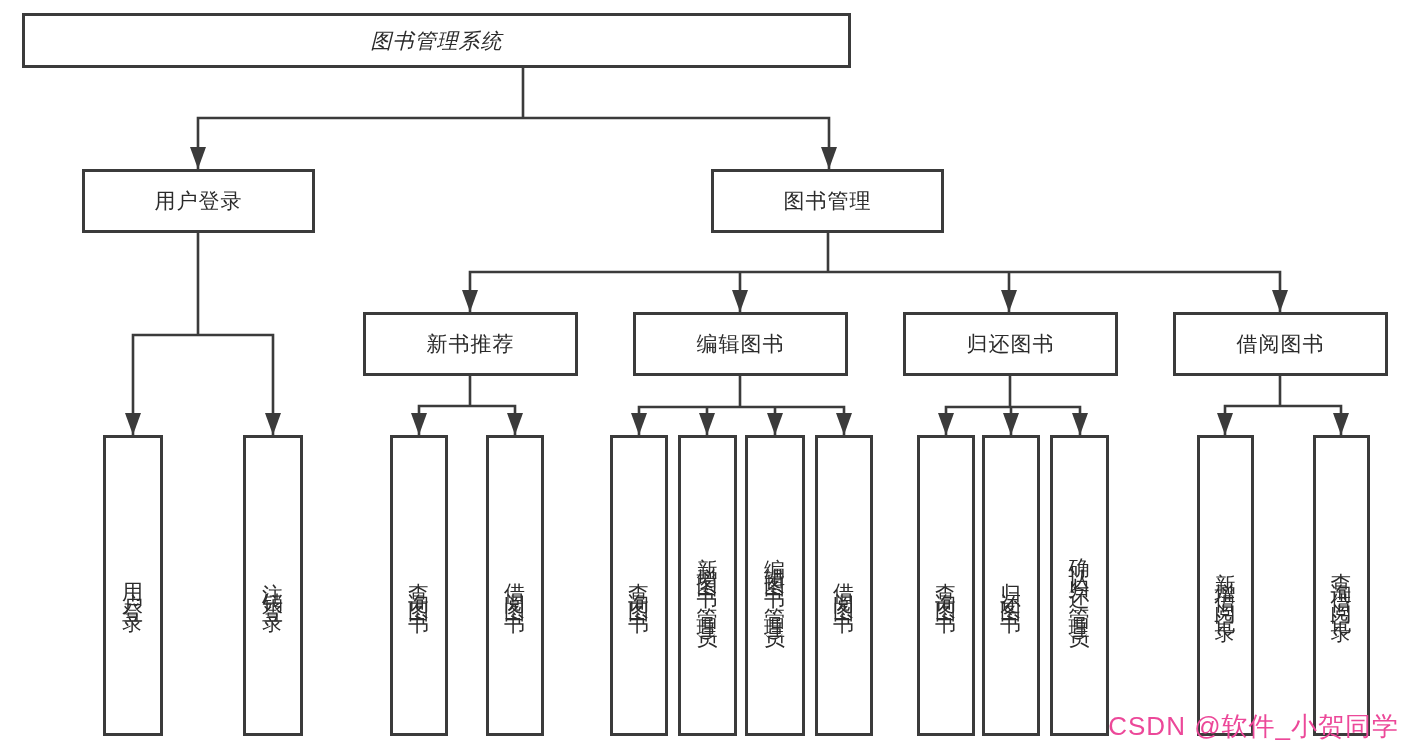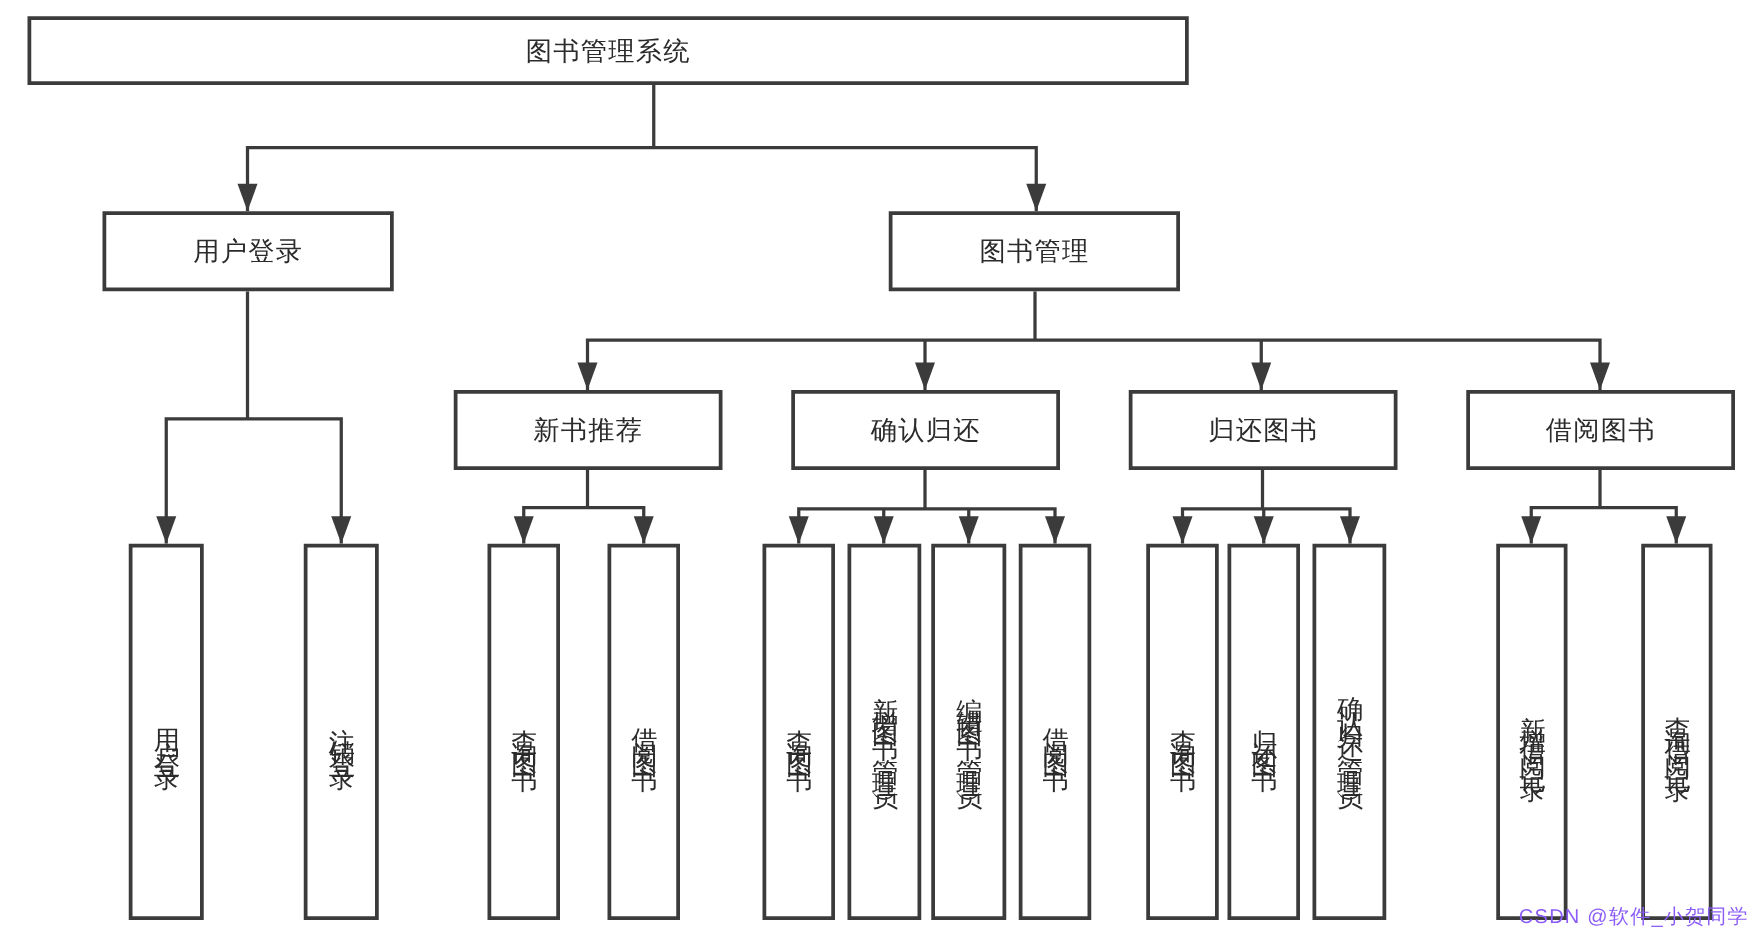--- a/index.html
+++ b/index.html
@@ -24,21 +24,21 @@
     display: flex;
     align-items: center;
     justify-content: center;
     color: #2b2b2b;
   }
   .node .hlabel {
     font-size: 21px;
     letter-spacing: 1px;
     white-space: nowrap;
   }
-  .root  { left: 22px;  top: 13px;  width: 929px; height: 55px; }
+  .root  { left: 22px;  top: 13px;  width: 829px; height: 55px; font-style: italic; }
   .l2a   { left: 82px;  top: 169px; width: 233px;  height: 64px; }
   .l2b   { left: 711px; top: 169px; width: 233px;  height: 64px; }
   .l3    { top: 312px; height: 64px; width: 215px; }
   .l3a   { left: 363px; }
   .l3b   { left: 633px; }
   .l3c   { left: 903px; }
   .l3d   { left: 1173px; }
   .leaf  { top: 435px; height: 301px; }
   .leaf .vlabel {
     writing-mode: vertical-rl;
@@ -57,22 +57,22 @@
   .g3d { left: 815px;  width: 58px; }
   .g4a { left: 917px;  width: 58px; }
   .g4b { left: 982px;  width: 58px; }
   .g4c { left: 1050px; width: 59px; }
   .g5a { left: 1197px; width: 57px; }
   .g5b { left: 1313px; width: 57px; }
   .watermark {
     position: absolute;
     right: 6px;
     bottom: 3px;
-    font-size: 16px;
-    color: #8b5cf6;
+    font-size: 26px;
+    color: #ec4899;
     letter-spacing: 1px;
     white-space: nowrap;
     z-index: 5;
     margin-top: 40px;
   }
 </style>
 </head>
 <body>
 
 <div class="stage">
@@ -118,21 +118,21 @@
     <span class="hlabel">用户登录</span>
   </div>
   <div class="node l3 l3a">
     <span class="hlabel">新书推荐</span>
   </div>
 
   <div class="node l2b">
     <span class="hlabel">图书管理</span>
   </div>
   <div class="node l3 l3b">
-    <span class="hlabel">确认归还</span>
+    <span class="hlabel">编辑图书</span>
   </div>
   <div class="node l3 l3c">
     <span class="hlabel">归还图书</span>
   </div>
   <div class="node l3 l3d">
     <span class="hlabel">借阅图书</span>
   </div>
 
   <div class="node leaf g1a">
     <span class="vlabel">用户登录</span>

